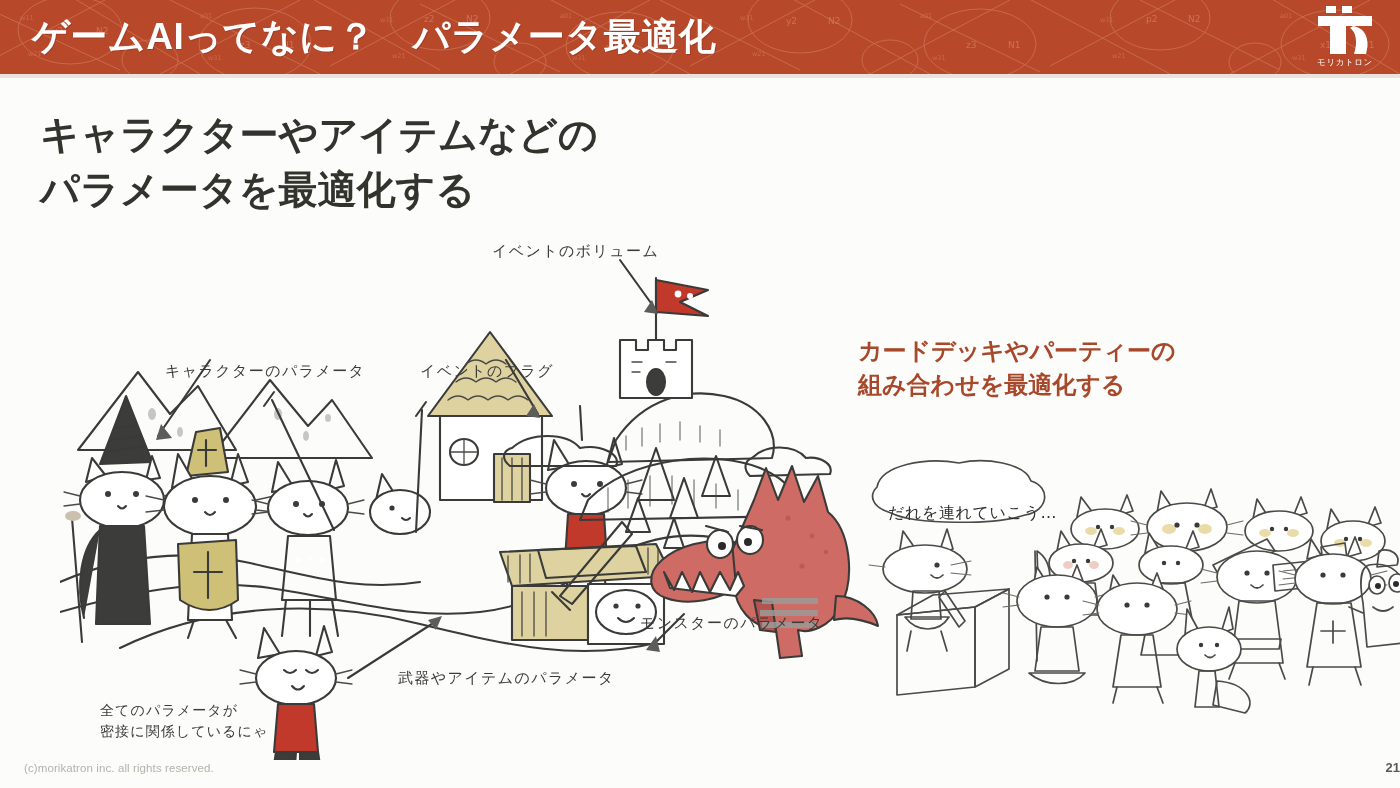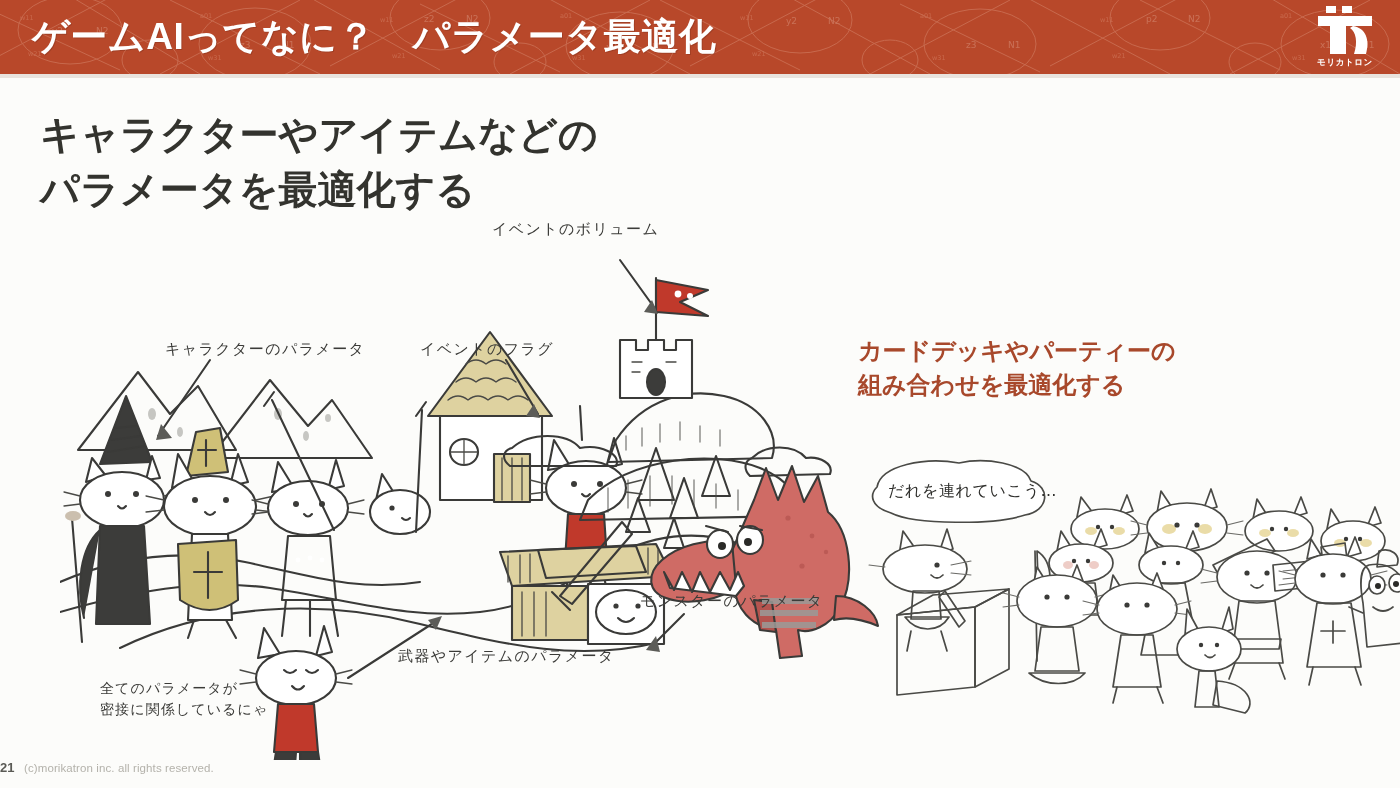--- a/index.html
+++ b/index.html
@@ -48,21 +48,21 @@
   .logo {
     position: absolute; right: 18px; top: 4px;
     width: 74px; height: 68px;
     z-index: 3;
     text-align: center;
   }
   .logo-mark { display: block; }
   .logo-text {
     display: block;
     font-size: 8.5px;
-    font-weight: 700;
+    font-weight: 400;
     color: #ffffff;
     letter-spacing: .6px;
     margin-top: 1px;
   }
 
   
   .lead-heading {
     position: absolute;
     left: 40px; top: 107px;
     font-size: 39px;
@@ -96,20 +96,21 @@
 
   
   .callout {
     position: absolute;
     font-family: "DejaVu Sans", sans-serif;
     font-size: 15px;
     color: #3b3b38;
     letter-spacing: 1.4px;
     white-space: pre-line;
     line-height: 1.5;
+    margin-top: 22px;
   }
   .c-event-volume { left: 492px; top: 218px; }
   .c-char-param   { left: 165px; top: 338px; }
   .c-event-flag   { left: 420px; top: 338px; }
   .c-monster      { left: 640px; top: 590px; }
   .c-weapon       { left: 398px; top: 645px; }
   .c-cat-line     { left: 100px; top: 678px; font-size: 14px; letter-spacing: 1.1px; }
   .c-bubble       { left: 888px; top: 479px; font-size: 16px; letter-spacing: .6px; color: #2f2f2c; }
 
   
@@ -117,21 +118,21 @@
     position: absolute;
     left: 24px; top: 762px;
     font-size: 11.5px;
     color: #b4b2ab;
     letter-spacing: .1px;
   }
   .footer-page {
     position: absolute;
     left: 0; top: 760px;
     width: 1400px;
-    text-align: left;
+    text-align: right;
     font-size: 13px;
     font-weight: 700;
     color: #5a5a55;
   }
 </style>
 </head>
 <body>
 
 <div class="slide">
 

